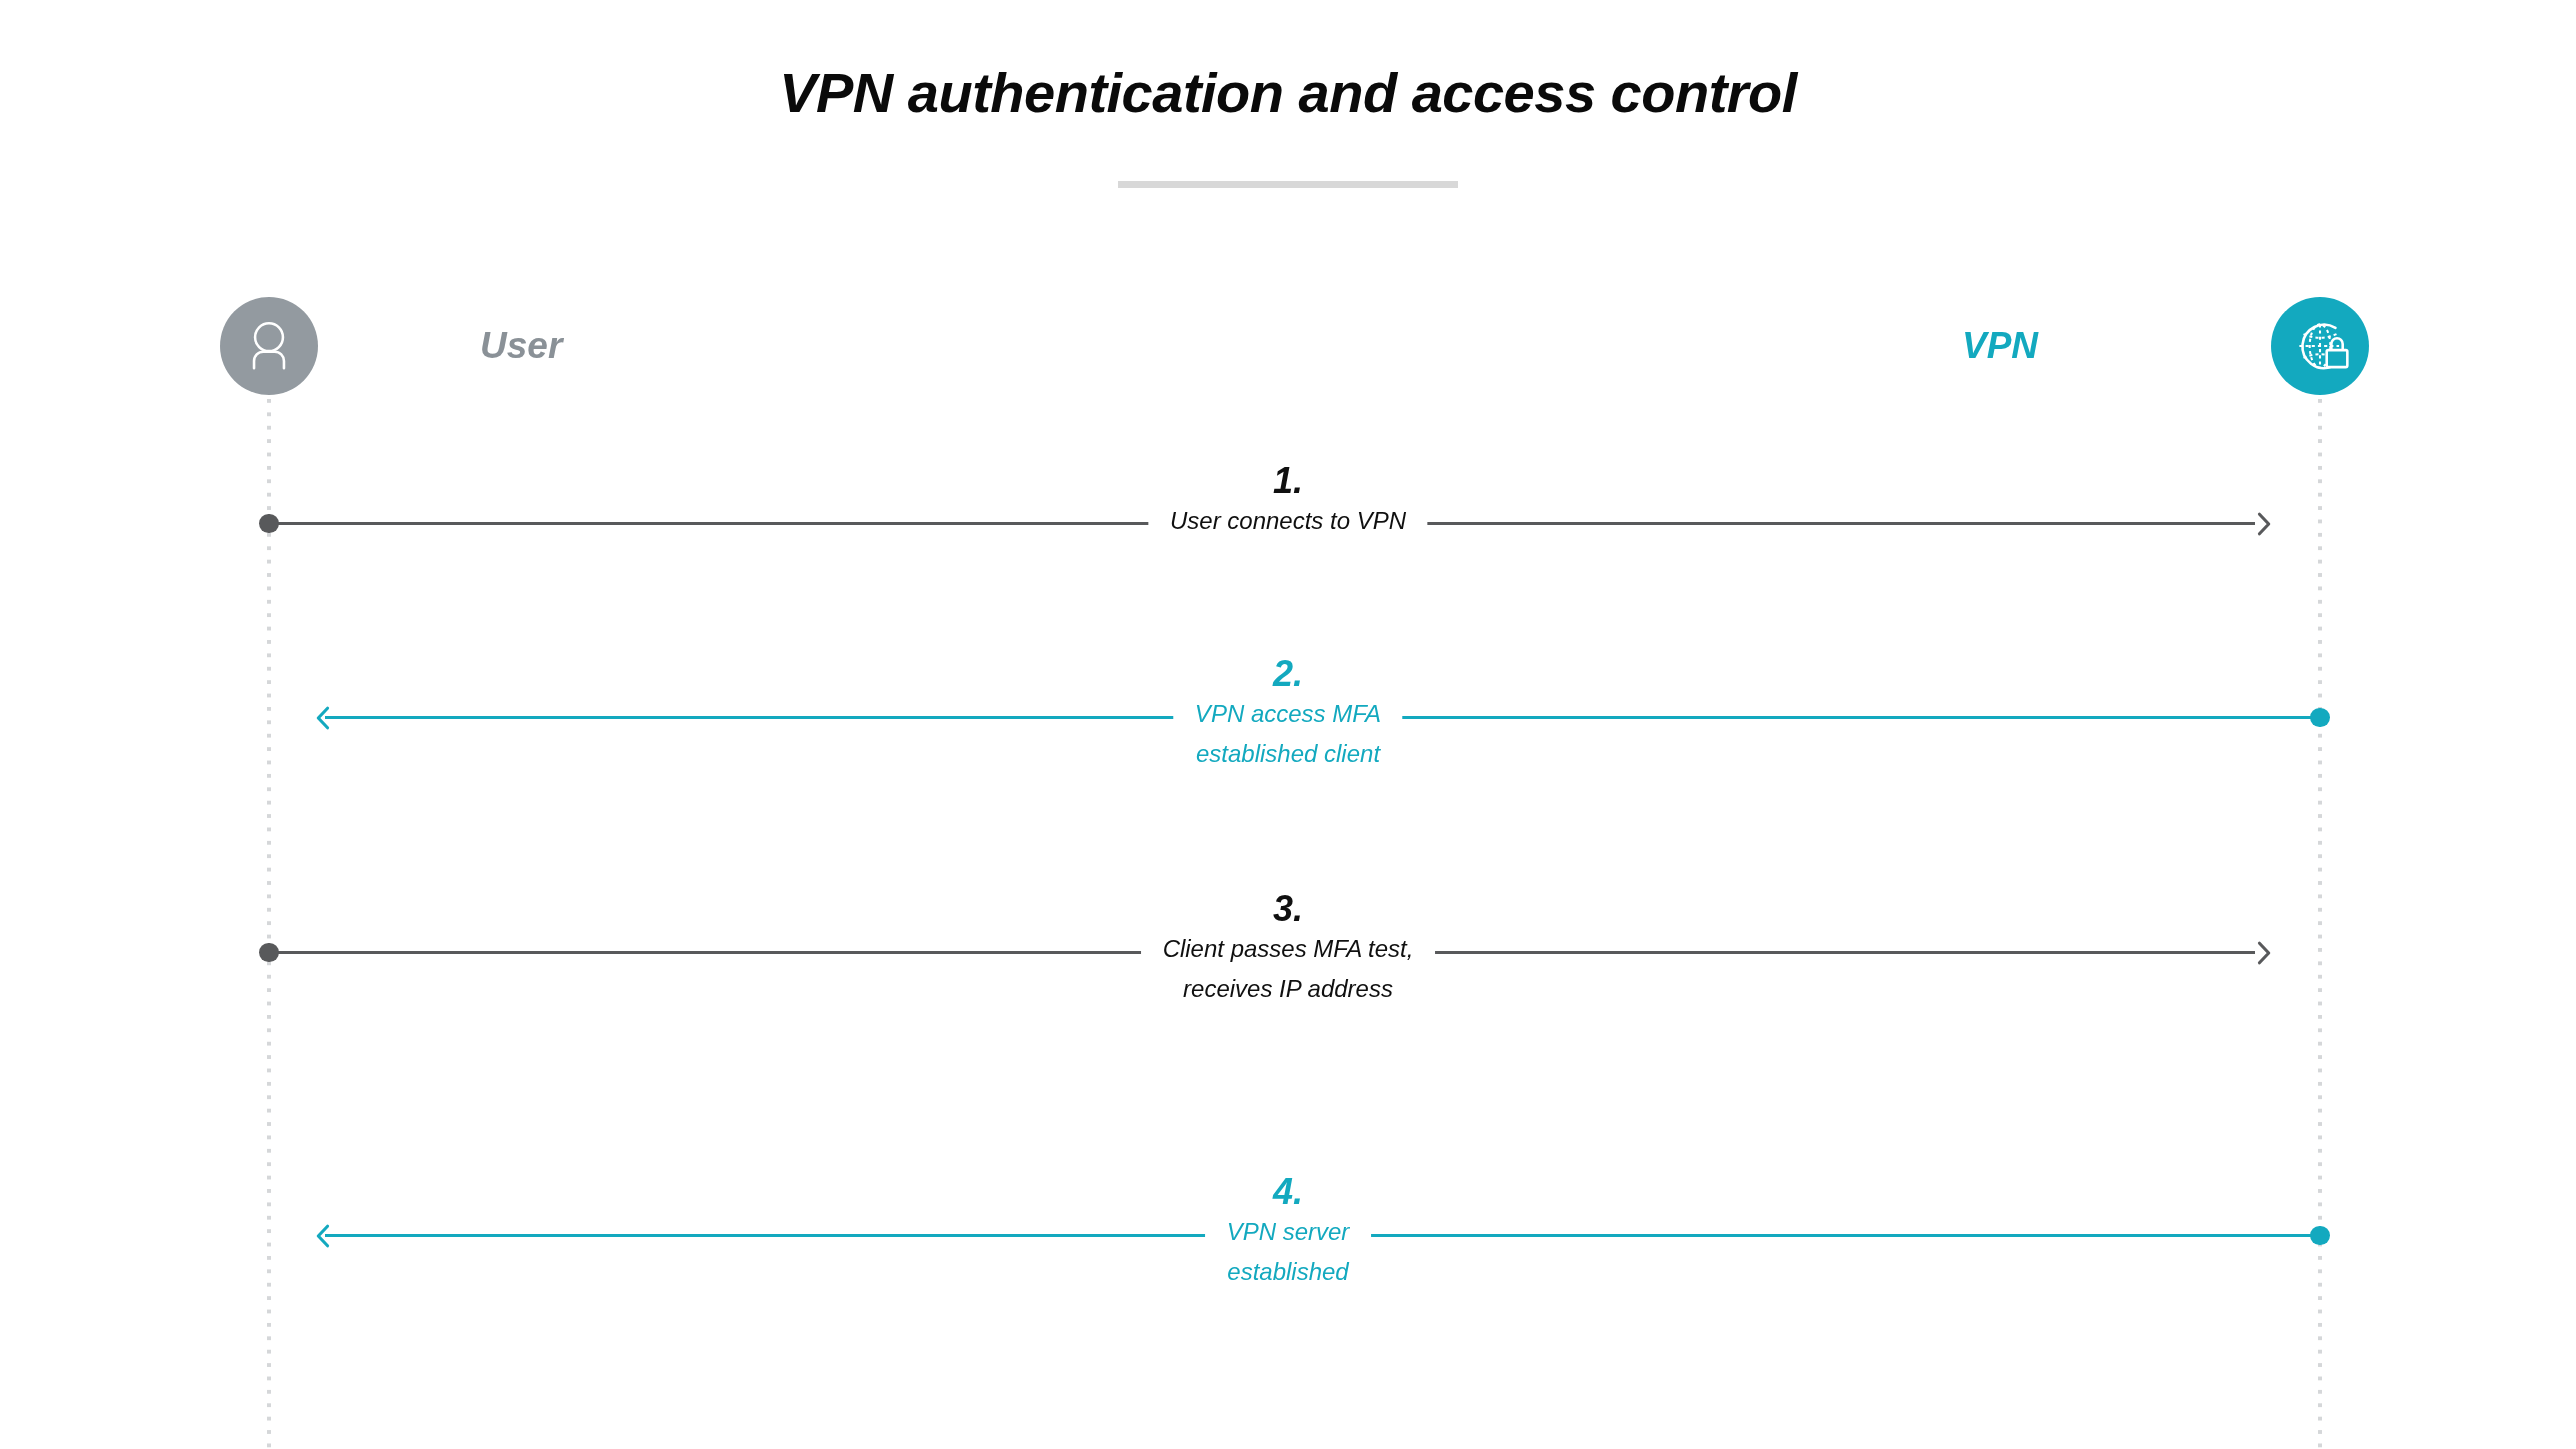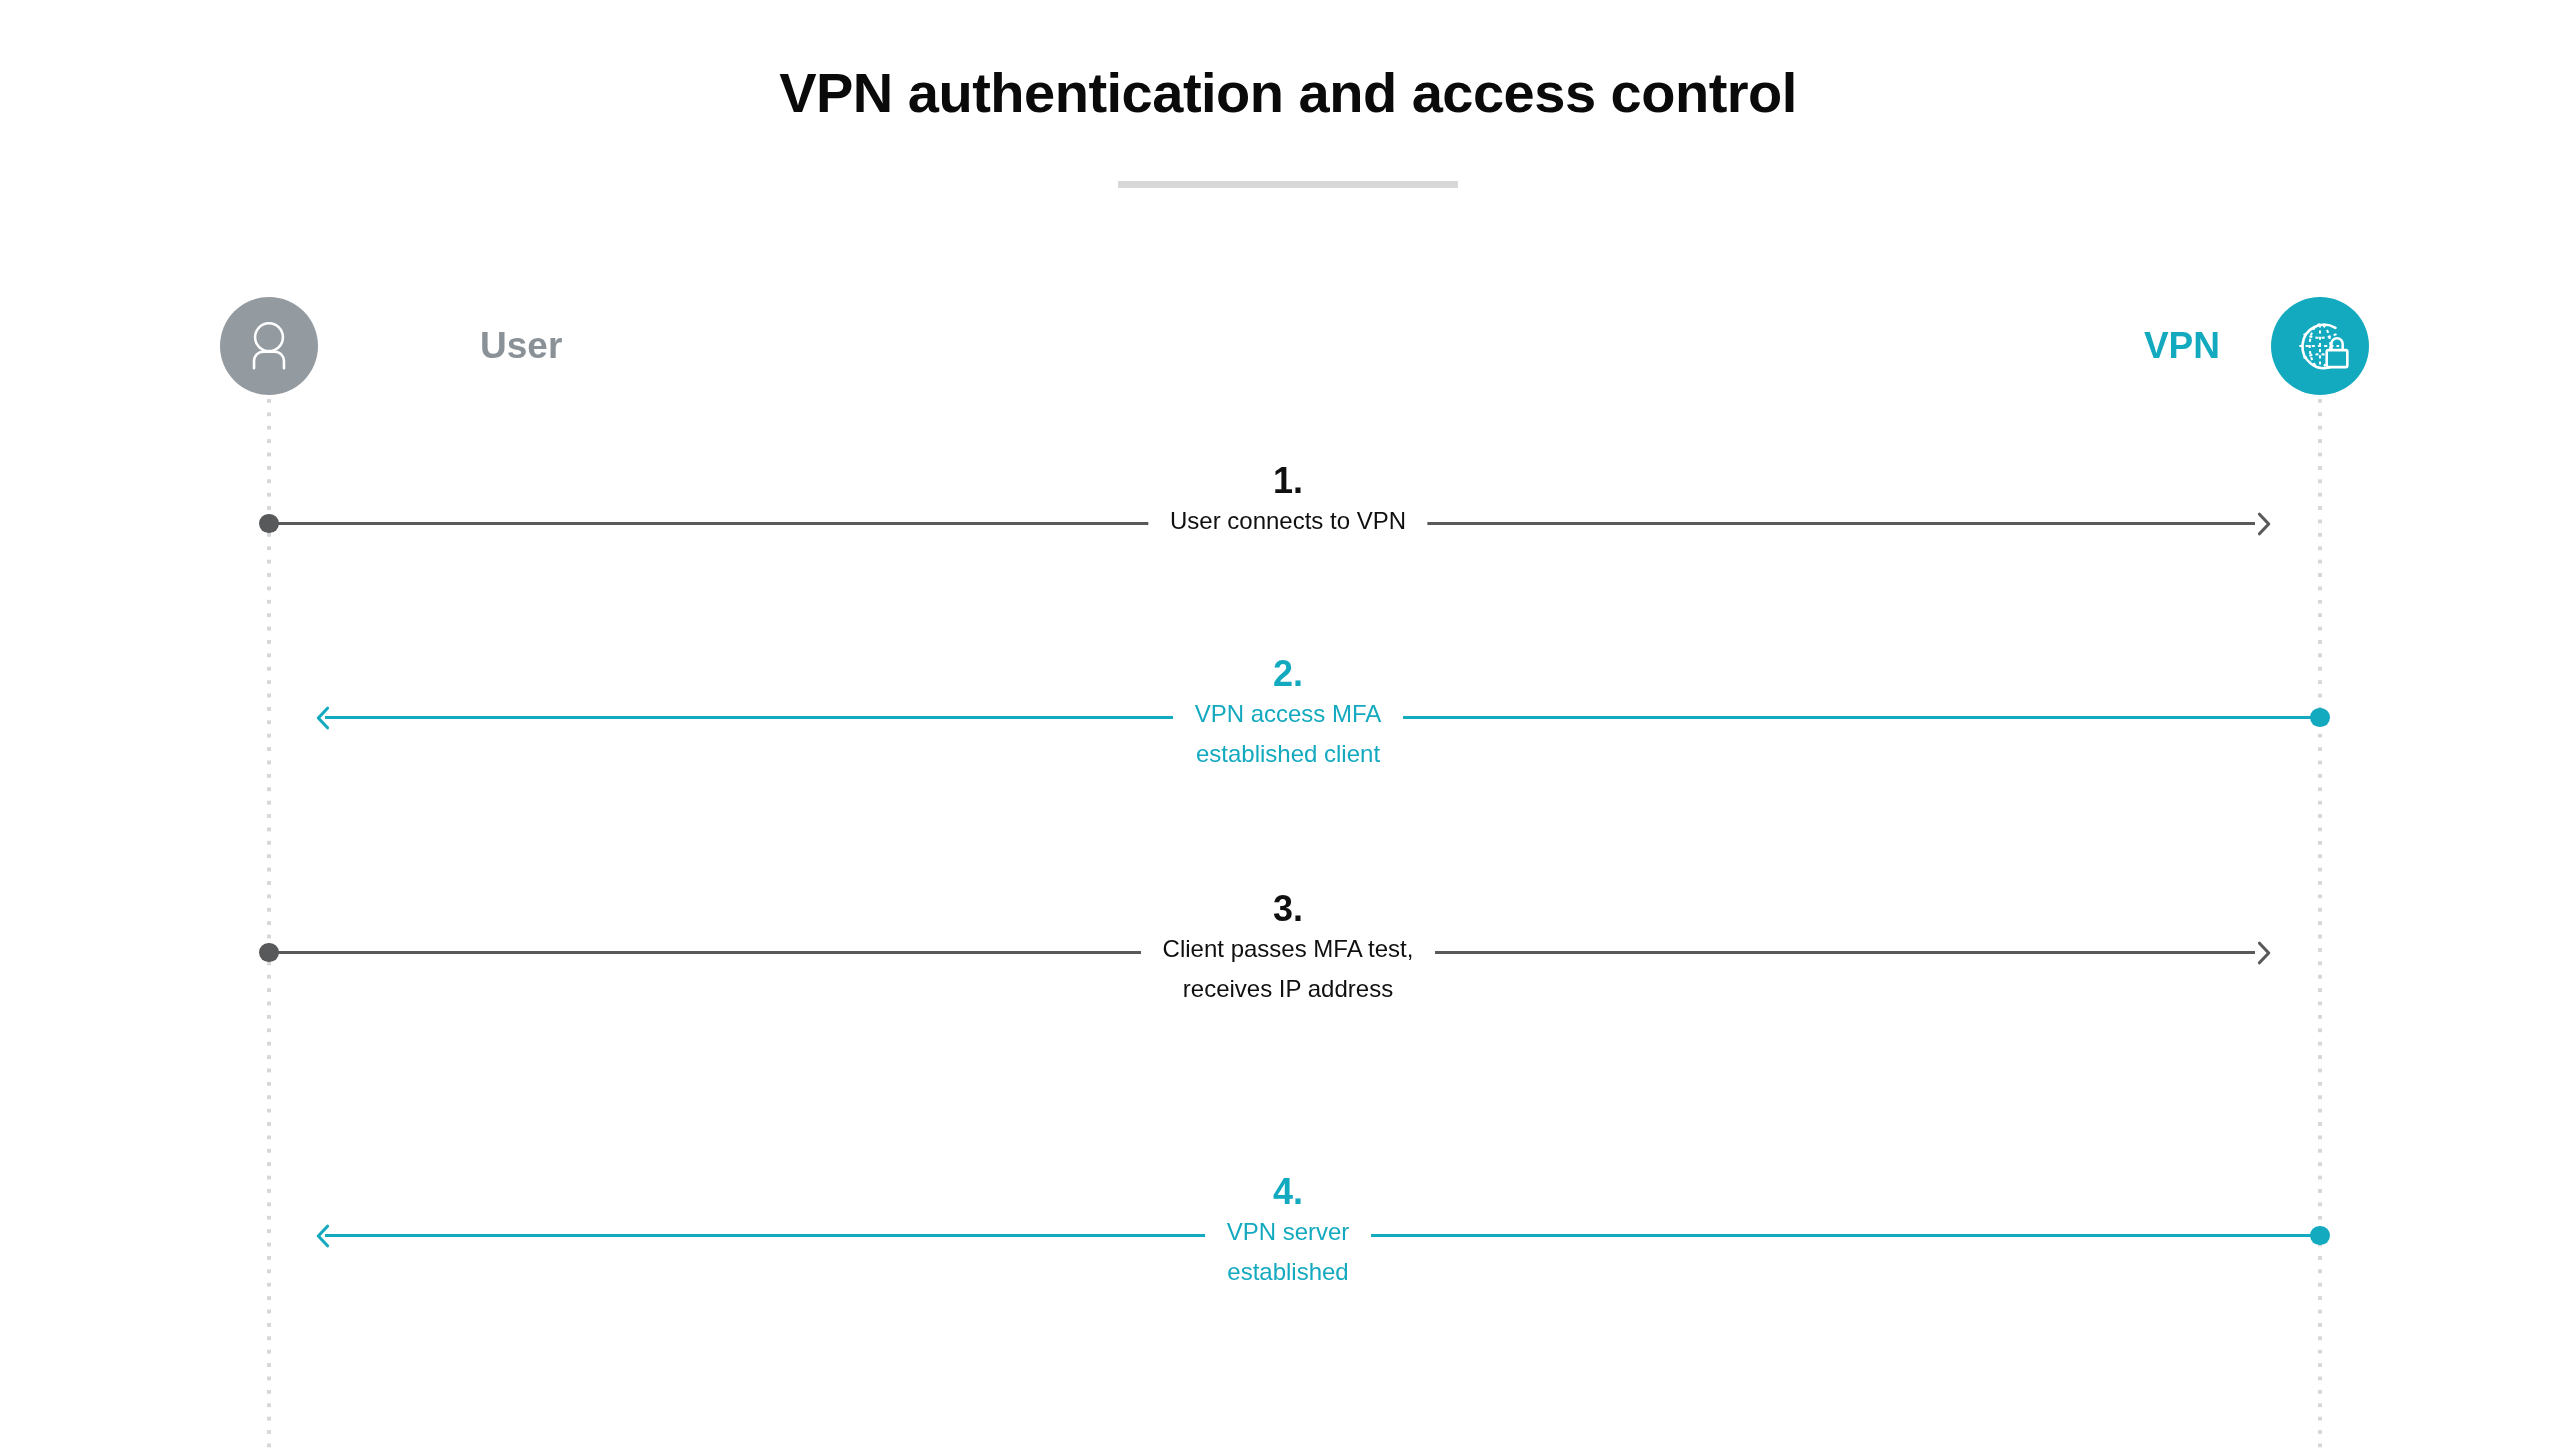--- a/index.html
+++ b/index.html
@@ -11,20 +11,21 @@
     font-family: "Liberation Sans", sans-serif;
     -webkit-font-smoothing: antialiased;
   }
 
   #canvas {
     position: relative;
     width: 2576px;
     height: 1449px;
     background: #ffffff;
     overflow: hidden;
+    font-style: italic;
   }
 
   
   .title {
     position: absolute;
     left: 0;
     top: 62px;
     width: 2576px;
     text-align: center;
     font-size: 56px;
@@ -58,21 +59,21 @@
   .actor-label {
     position: absolute;
     top: 320px;
     font-size: 37px;
     font-weight: 700;
     letter-spacing: 0px;
     line-height: 52px;
     margin-left: 40px;
   }
   #actor-user-label { left: 440px;  color: #8a9197; text-align: left; }
-  #actor-vpn-label  { left: 1922px; width: 258px; color: #13a9bf; text-align: right; }
+  #actor-vpn-label  { left: 1922px; width: 258px; color: #13a9bf; text-align: left; }
 
   
   .lifeline {
     position: absolute;
     top: 399px;
     width: 4.1px;
     height: 1050px;
     background-image: linear-gradient(to bottom, #d5d7d9 0 4.1px, rgba(255,255,255,0) 4.1px 13.4px);
     background-size: 4.1px 13.4px;
     background-repeat: repeat-y;

